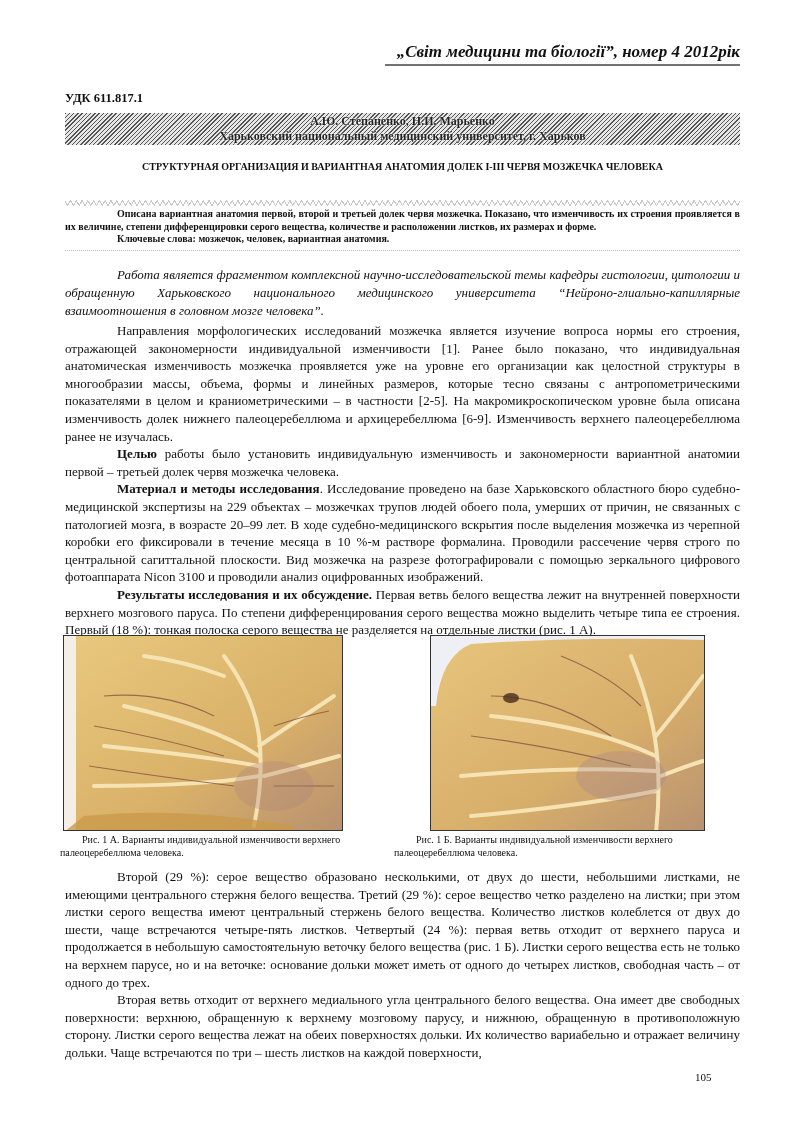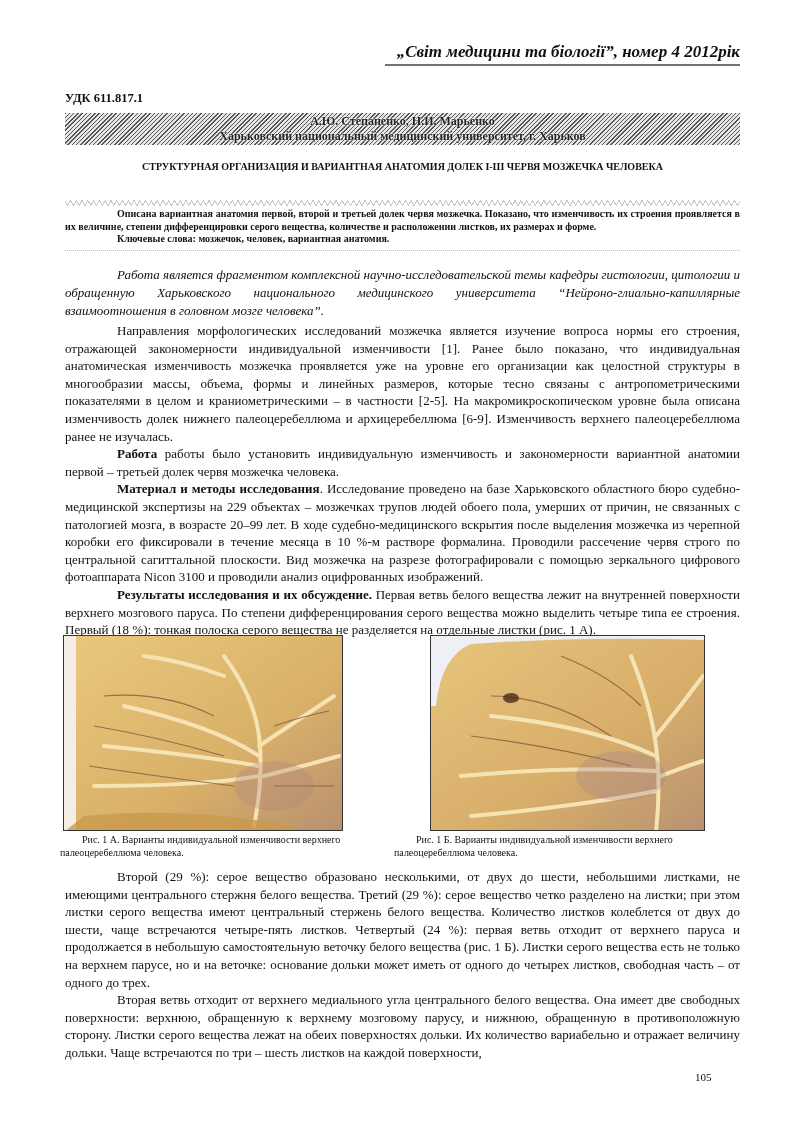--- a/index.html
+++ b/index.html
@@ -80,21 +80,21 @@
   </div>
 
   <div class="dotted" style="top:250px;"></div>
 
   <div class="intro-note">
     <p>Работа является фрагментом комплексной научно-исследовательской темы кафедры гистологии, цитологии и обращенную Харьковского национального медицинского университета “Нейроно-глиально-капиллярные взаимоотношения в головном мозге человека”.</p>
   </div>
 
   <div class="body1">
     <p>Направления морфологических исследований мозжечка является изучение вопроса нормы его строения, отражающей закономерности индивидуальной изменчивости [1]. Ранее было показано, что индивидуальная анатомическая изменчивость мозжечка проявляется уже на уровне его организации как целостной структуры в многообразии массы, объема, формы и линейных размеров, которые тесно связаны с антропометрическими показателями в целом и краниометрическими – в частности [2-5]. На макромикроскопическом уровне была описана изменчивость долек нижнего палеоцеребеллюма и архицеребеллюма [6-9]. Изменчивость верхнего палеоцеребеллюма ранее не изучалась.</p>
-    <p><b>Работа</b><span> работы было установить индивидуальную изменчивость и закономерности вариантной анатомии первой – третьей долек червя мозжечка человека.</span></p>
+    <p><b>Целью</b><span> работы было установить индивидуальную изменчивость и закономерности вариантной анатомии первой – третьей долек червя мозжечка человека.</span></p>
     <p><b>Материал и методы исследования</b><span>. Исследование проведено на базе Харьковского областного бюро судебно-медицинской экспертизы на 229 объектах – мозжечках трупов людей обоего пола, умерших от причин, не связанных с патологией мозга, в возрасте 20–99 лет. В ходе судебно-медицинского вскрытия после выделения мозжечка из черепной коробки его фиксировали в течение месяца в 10 %-м растворе формалина. Проводили рассечение червя строго по центральной сагиттальной плоскости. Вид мозжечка на разрезе фотографировали с помощью зеркального цифрового фотоаппарата Nicon 3100 и проводили анализ оцифрованных изображений.</span></p>
     <p><b>Результаты исследования и их обсуждение.</b><span> Первая ветвь белого вещества лежит на внутренней поверхности верхнего мозгового паруса. По степени дифференцирования серого вещества можно выделить четыре типа ее строения. Первый (18 %): тонкая полоска серого вещества не разделяется на отдельные листки (рис. 1 А).</span></p>
   </div>
 
   <div class="figures">
     <div class="fig fig-a">
       <div class="fig-img">
         <svg width="280" height="196" viewBox="0 0 280 196">
           <defs>
             <linearGradient id="ga" x1="0" y1="0" x2="1" y2="1">

